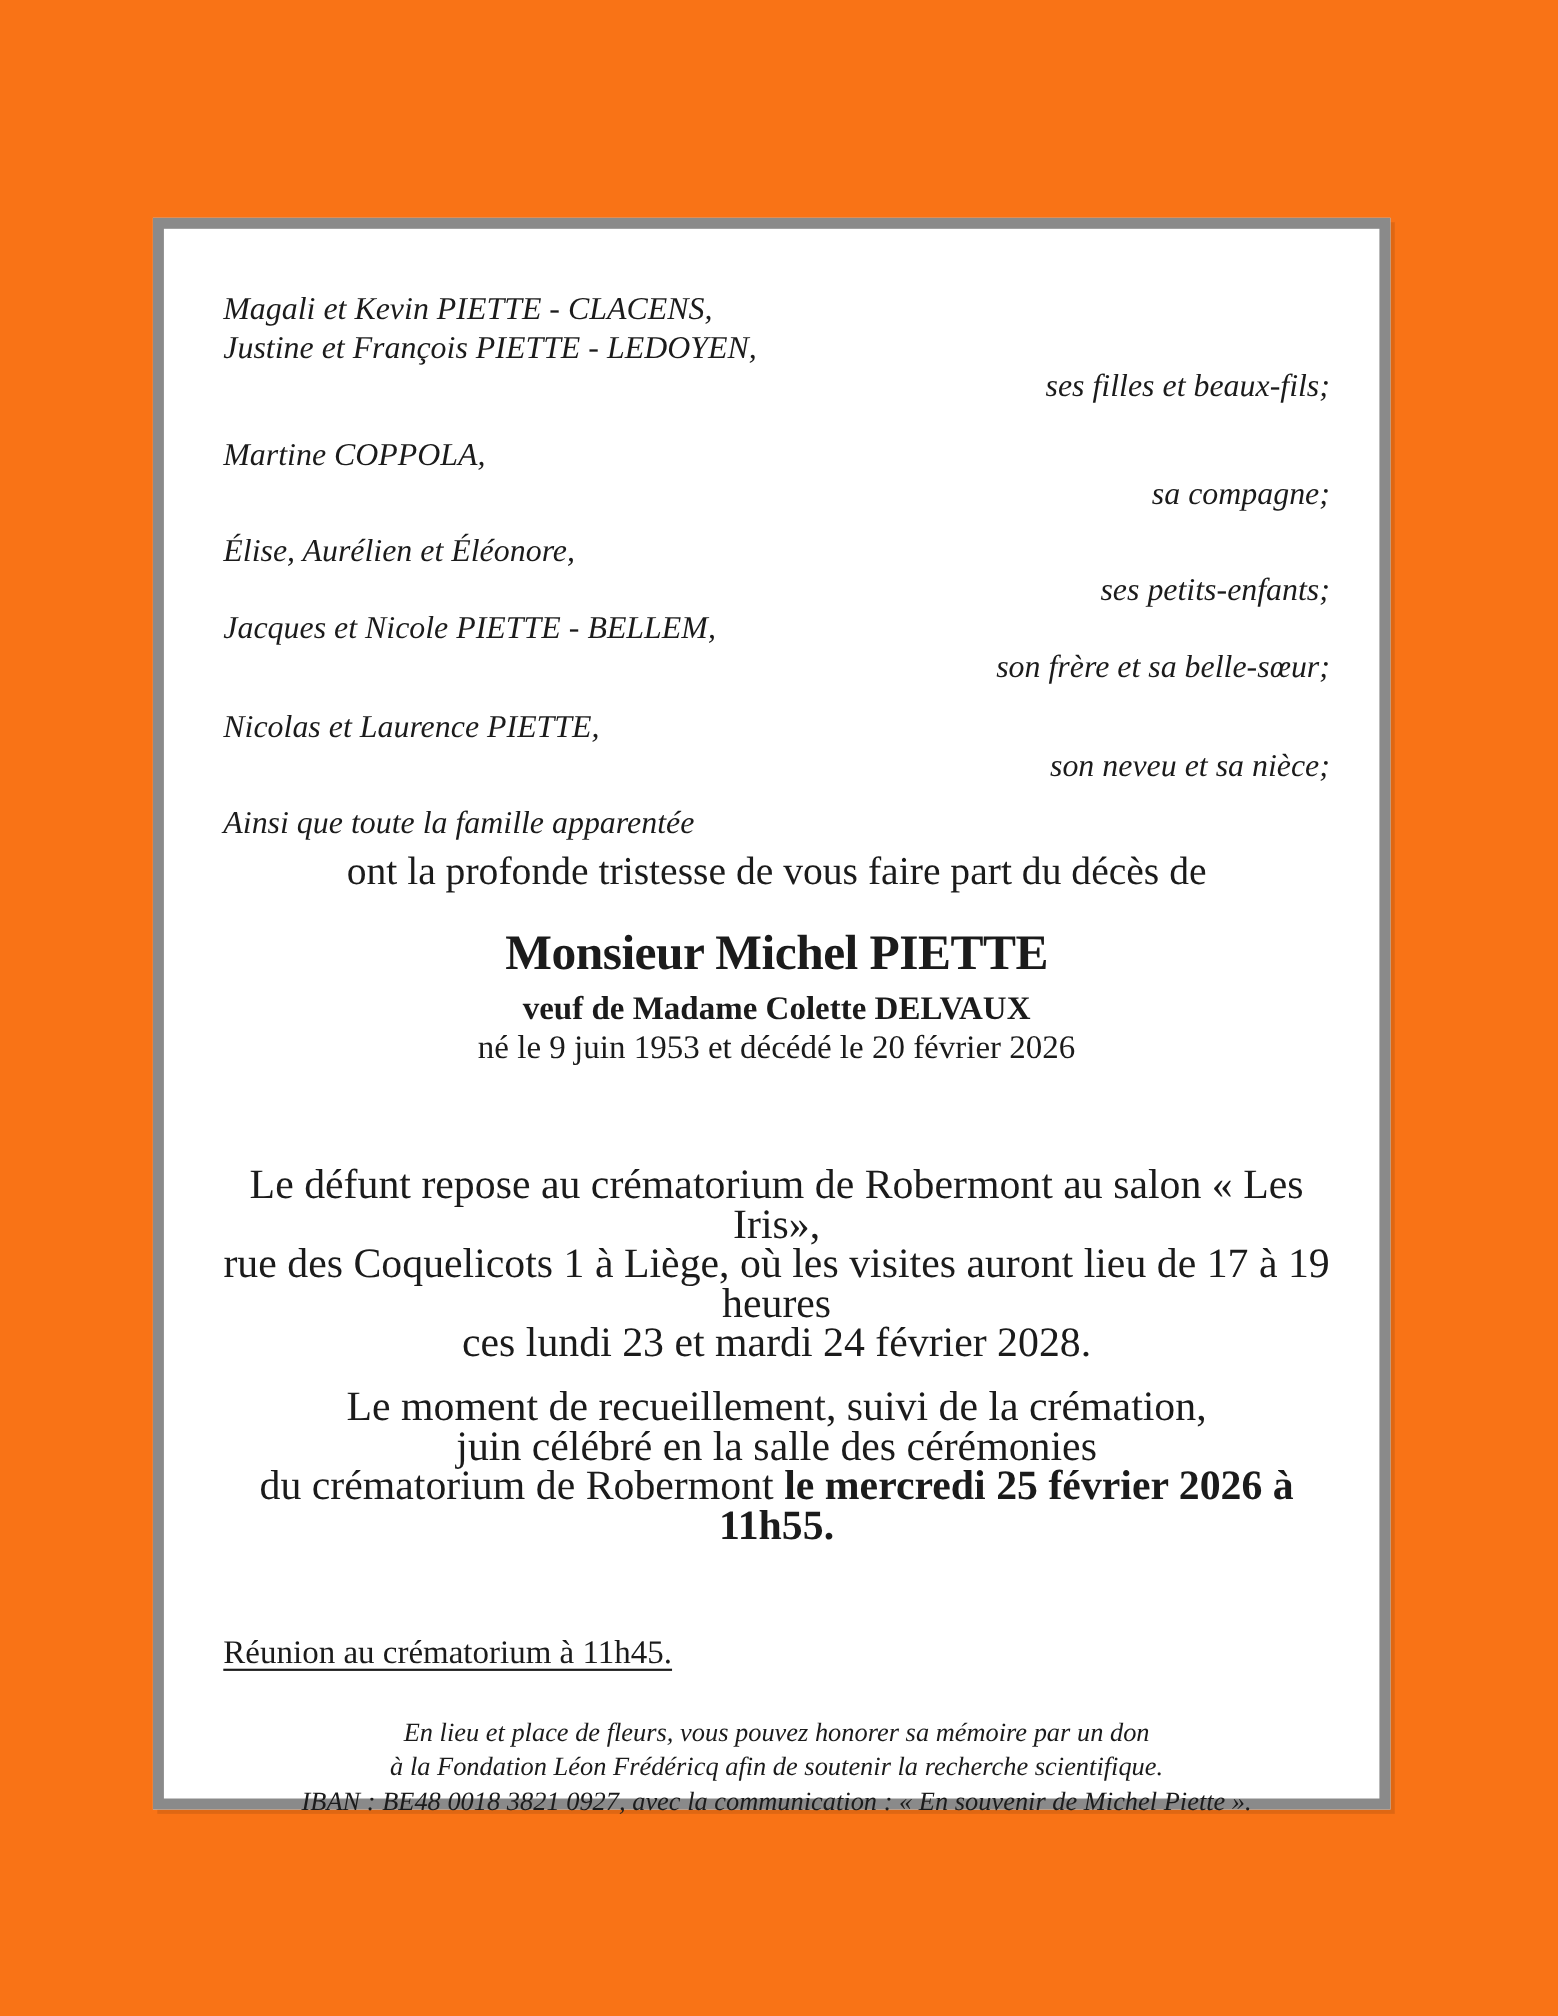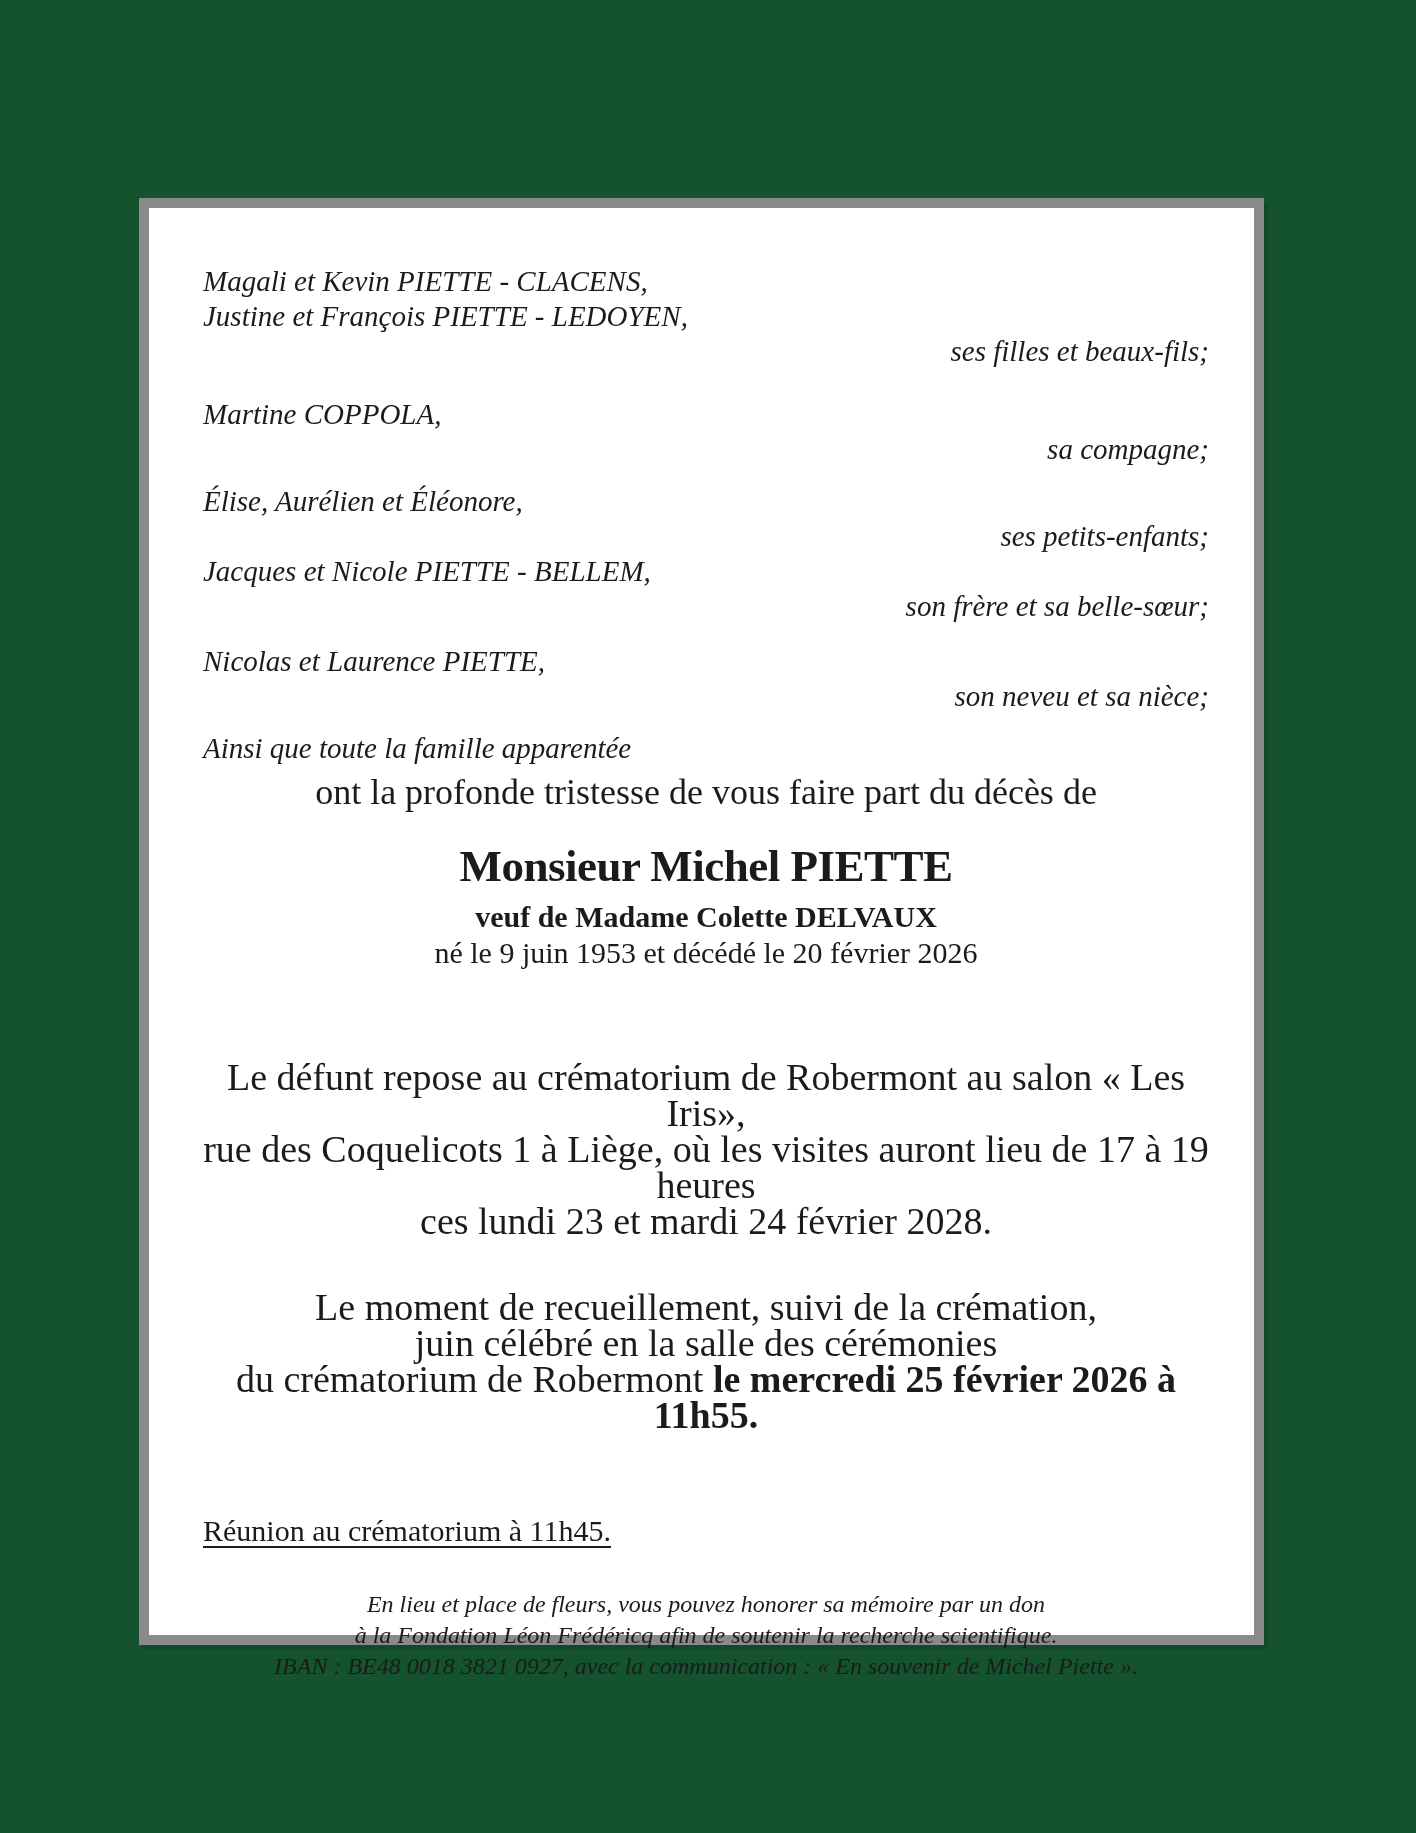--- a/index.html
+++ b/index.html
@@ -1,20 +1,20 @@
 <!DOCTYPE html>
 <html lang="fr"><head>
 <meta charset="utf-8">
 <style>
   * { margin:0; padding:0; box-sizing:border-box; }
   html,body { background:#ffffff; }
   .page {
     position:relative;
     width:1416px; height:1833px;
-    background:#14532d;
+    background:#f97316;
     color:#1b1b1b;
     font-family:"Liberation Serif","DejaVu Serif",serif;
     overflow:hidden;
   }
   .frame {
     position:absolute;
     left:139px; top:198px;
     width:1125px; height:1447px;
     border:10px solid #8a8a8a;
     box-shadow:4px 4px 0 rgba(0,0,0,0.10);
@@ -54,21 +54,21 @@
     line-height:36px;
     font-weight:bold;
   }
   .deceased-dates {
     text-align:center;
     font-size:30px;
     line-height:36px;
   }
   .para { text-align:center; font-size:38px; line-height:36px; }
   .para-repose { margin-top:88px; }
-  .para-ceremony { margin-top:50px; }
+  .para-ceremony { margin-top:22px; }
   .bold-part { font-weight:bold; }
   .reunion {
     margin-top:80px;
     text-align:left;
     font-size:30px;
     line-height:36px;
     text-decoration:underline;
     text-underline-offset:5px;
     text-decoration-thickness:2px;
   }

